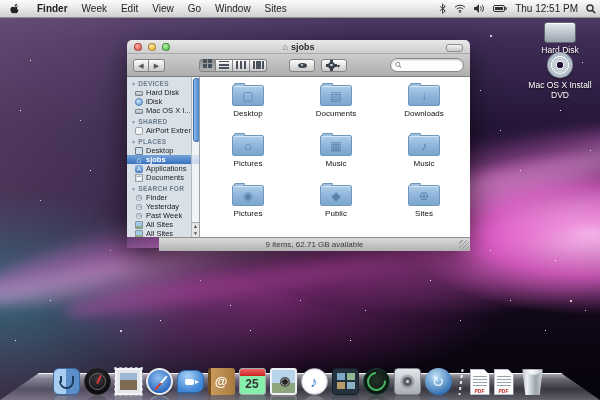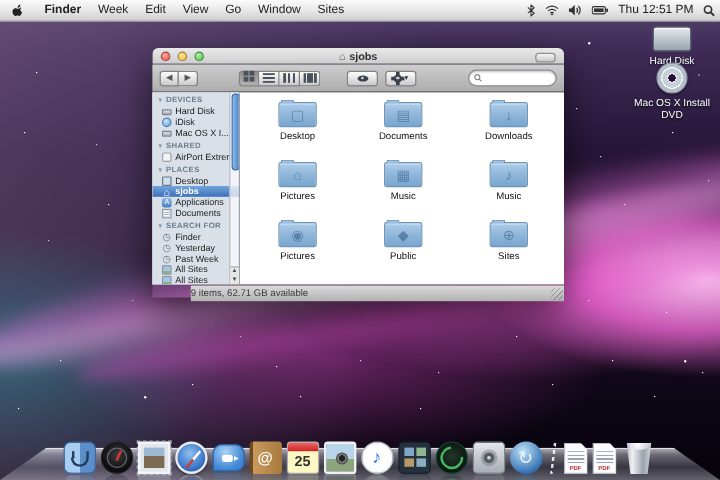--- a/index.html
+++ b/index.html
@@ -125,21 +125,21 @@
   .fcell{display:flex;flex-direction:column;align-items:center;justify-content:flex-start;padding-top:3px;}
   .folder{width:32px;height:21px;border-radius:2px;position:relative;border:1px solid #6e96ba;box-sizing:border-box;
     background:linear-gradient(180deg,#aecdea 0%,#8db4d8 55%,#7aa6cf 100%);box-shadow:inset 0 1px 0 rgba(255,255,255,.5);}
   .folder::before{content:"";position:absolute;top:-3px;left:1px;width:11px;height:3px;border-radius:1.5px 1.5px 0 0;
     background:#9dbfe0;border:1px solid #6e96ba;border-bottom:none;box-sizing:border-box;}
   .fglyph{position:absolute;inset:0;display:flex;align-items:center;justify-content:center;
     font-size:12px;color:rgba(30,70,115,.45);}
   .flabel{margin-top:3px;font-size:8px;color:#111;}
   
   .statusbar{height:13px;border-radius:0;background:linear-gradient(180deg,#dadada,#b2b2b2);border-top:1px solid #8d8d8d;
-    font-size:8px;color:#3a3a3a;line-height:13px;position:relative;margin-left:32px;}
+    text-align:center;font-size:8px;color:#3a3a3a;line-height:13px;position:relative;margin-left:32px;}
   .grip{position:absolute;right:1px;bottom:1px;width:10px;height:10px;
     background:repeating-linear-gradient(135deg,transparent 0 2px,#8f8f8f 2px 3px);opacity:.8;}
   
   #dock{position:absolute;left:0;right:0;bottom:0;height:42px;z-index:30;}
   .shelf{position:absolute;bottom:0;left:0;right:0;height:27px;
     clip-path:polygon(6.5% 0%,93.5% 0%,100% 100%,0% 100%);
     background:linear-gradient(180deg,rgba(240,240,245,.75) 0%,rgba(205,205,215,.5) 22%,rgba(135,135,148,.38) 60%,rgba(175,175,188,.55) 100%);
     box-shadow:inset 0 1px 0 rgba(255,255,255,.85);}
   .dock-row{position:absolute;bottom:5px;left:0;right:0;display:flex;justify-content:center;align-items:flex-end;gap:4px;}
   .dicon{width:27px;height:27px;position:relative;flex:0 0 auto;
@@ -151,21 +151,21 @@
   .dk-dashboard::before{content:"";position:absolute;inset:4px;border:1px solid #6a6a70;border-radius:50%;}
   .dk-dashboard::after{content:"";position:absolute;left:13px;top:6px;width:1.5px;height:9px;background:#d33;transform:rotate(25deg);}
   .dk-mail{background:#e3e7ec;border:2px solid #f2f4f7;outline:1px dashed #aab3bc;box-sizing:border-box;}
   .dk-mail::before{content:"";position:absolute;inset:3px;background:linear-gradient(180deg,#9db8d2 0 40%,#7d6a52 40% 100%);}
   .dk-safari{border-radius:50%;background:radial-gradient(circle at 45% 35%,#8fc0f0,#2a66c0 75%);border:2px solid #e8eaee;box-sizing:border-box;box-shadow:0 1px 2px rgba(0,0,0,.5);}
   .dk-safari::before{content:"";position:absolute;left:12px;top:4px;width:2px;height:18px;background:linear-gradient(180deg,#fff 0 50%,#d04030 50% 100%);transform:rotate(40deg);}
   .dk-ichat{border-radius:8px 8px 8px 2px;background:radial-gradient(circle at 40% 25%,#a8d2f5,#3f86d6 70%);border:1px solid #2d66ab;box-sizing:border-box;height:23px;margin-bottom:2px;}
   .dk-ichat::before{content:"";position:absolute;left:7px;top:8px;width:9px;height:6px;border-radius:2px;background:#fff;}
   .dk-ichat::after{content:"";position:absolute;left:17px;top:9px;border-left:4px solid #fff;border-top:2px solid transparent;border-bottom:2px solid transparent;}
   .dk-abook{border-radius:3px;background:linear-gradient(90deg,#6e4a22 0 3px,#c99a5b 3px,#a87a3e);display:flex;align-items:center;justify-content:center;color:#fff;font-size:13px;font-weight:bold;}
-  .dk-ical{background:#fef9c3;border-radius:3px;border:1px solid #aaa;box-sizing:border-box;overflow:hidden;text-align:center;}
+  .dk-ical{background:#86efac;border-radius:3px;border:1px solid #aaa;box-sizing:border-box;overflow:hidden;text-align:center;}
   .ical-top{height:7px;background:linear-gradient(180deg,#e66,#c22);}
   .ical-date{font-size:12px;font-weight:bold;color:#333;line-height:16px;}
   .dk-iphoto{border-radius:3px;background:linear-gradient(180deg,#b8d4ea 0 55%,#8da57c 55% 100%);border:2px solid #eef0f3;box-sizing:border-box;}
   .dk-iphoto::before{content:"";position:absolute;left:8px;top:7px;width:10px;height:10px;border-radius:50%;background:radial-gradient(circle,#222 35%,#888 40%,#444 70%);}
   .dk-itunes{border-radius:50%;background:radial-gradient(circle,#fff 55%,#dfe3e8);border:1px solid #b8bec6;box-sizing:border-box;display:flex;align-items:center;justify-content:center;color:#2f7ad0;font-size:15px;font-weight:bold;}
   .dk-spaces{border-radius:4px;background:#26313e;border:1px solid #14202c;box-sizing:border-box;}
   .dk-spaces::before{content:"";position:absolute;left:4px;top:4px;width:8px;height:7px;background:#7fa8c8;
     box-shadow:10px 0 #8fb890,0 9px #b89a68,10px 9px #88b0c0;}
   .dk-tm{border-radius:50%;background:radial-gradient(circle at 50% 45%,#24362c,#0a140e 75%);border:1.5px solid #143;box-sizing:border-box;}
   .dk-tm::before{content:"";position:absolute;inset:3px;border:2.5px solid #46b860;border-radius:50%;border-top-color:transparent;transform:rotate(40deg);}

